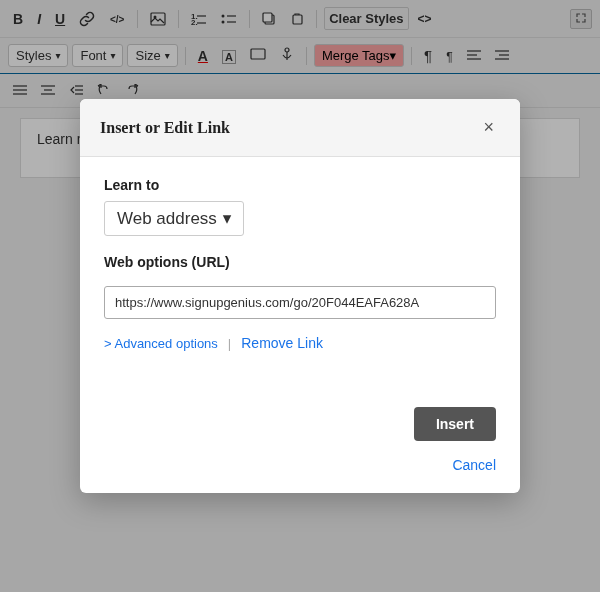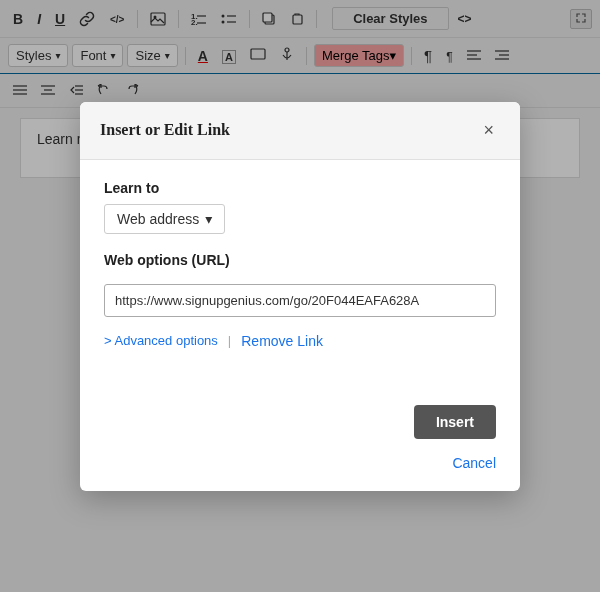--- a/index.html
+++ b/index.html
@@ -38,22 +38,22 @@
       padding: 3px 5px;
       font-size: 14px;
       font-weight: bold;
       color: #333;
       border-radius: 2px;
       display: flex;
       align-items: center;
       justify-content: center;
     }
     .clear-styles-btn {
-      margin-left: 8px;
-      padding: 3px 20px !important;
+      margin-left: 0;
+      padding: 3px 4px !important;
       font-weight: normal;
       font-size: 13px !important;
       background: none;
       border: 1px solid #ccc !important;
       border-radius: 3px;
       cursor: pointer;
       color: #333;
     }
     .separator {
       width: 1px;
@@ -197,21 +197,21 @@
       display: block;
     }
 
     .link-to-dropdown {
       display: inline-flex;
       align-items: center;
       border: 1px solid #ccc;
       border-radius: 3px;
       padding: 6px 12px;
       cursor: pointer;
-      font-size: 14px;
+      font-size: 17px;
       color: #333;
       background: #fff;
       gap: 6px;
       margin-bottom: 18px;
     }
 
     .url-field-group {
       margin-bottom: 16px;
     }
     .url-input {

